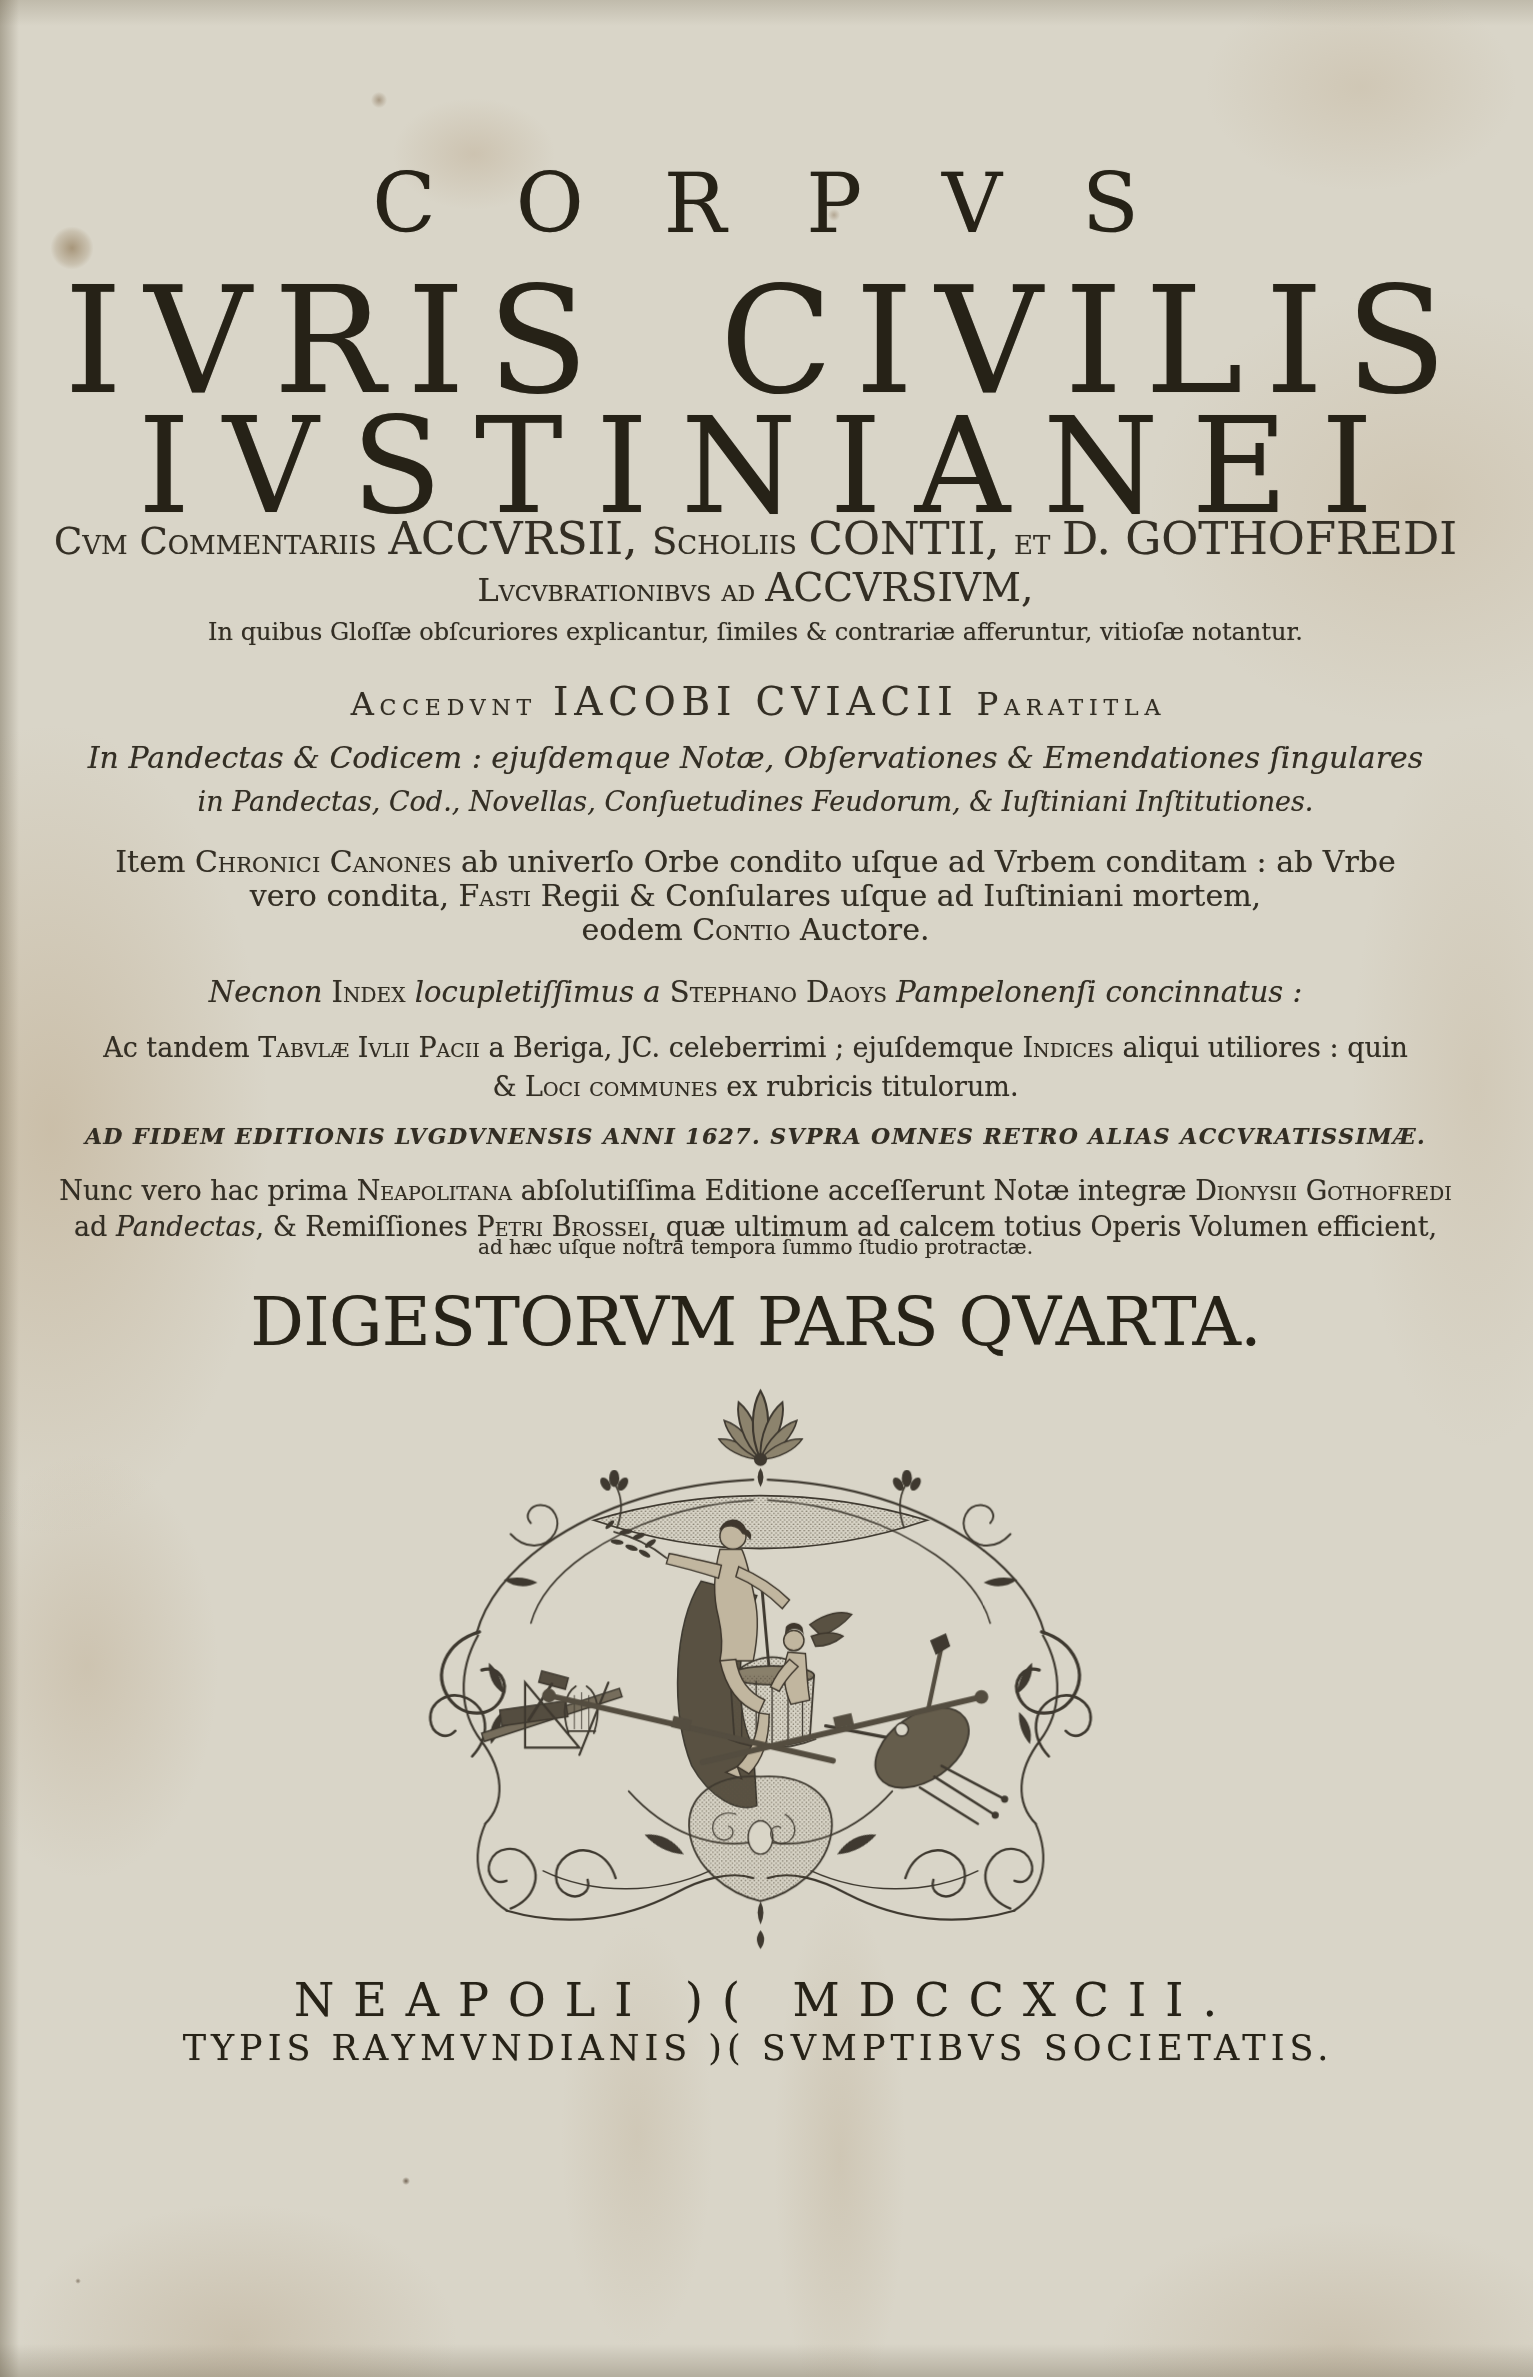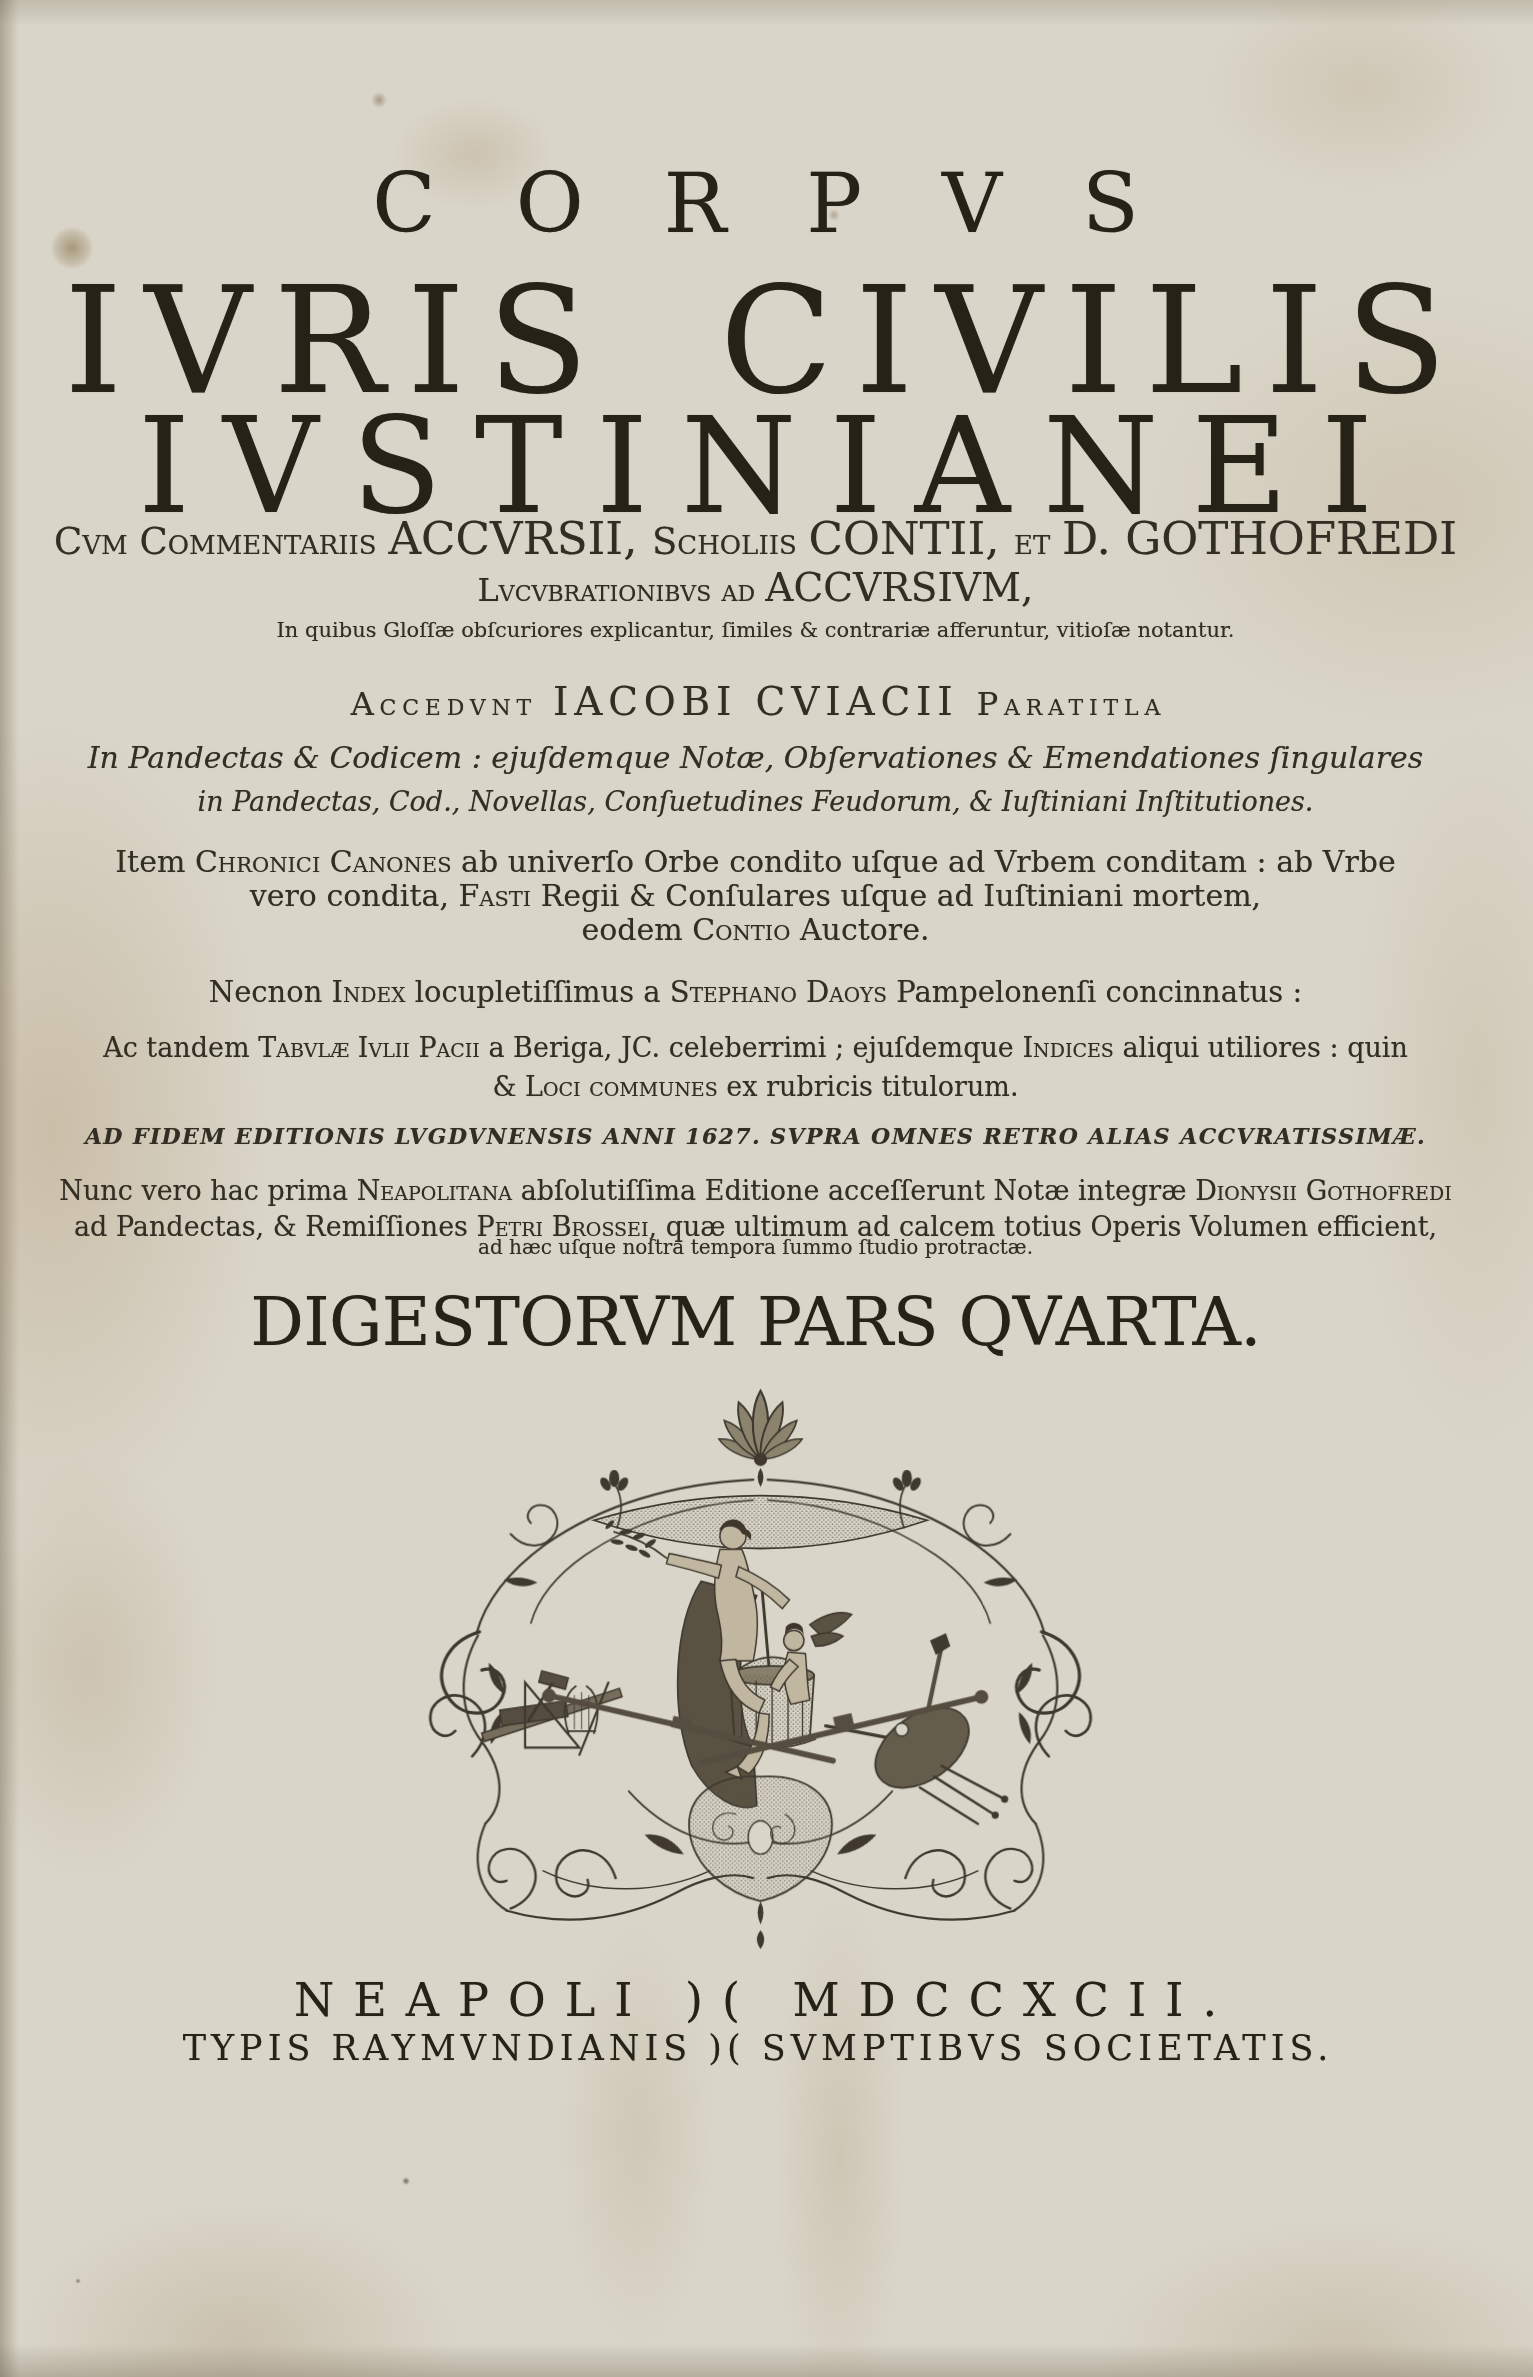--- a/index.html
+++ b/index.html
@@ -27,30 +27,30 @@
       linear-gradient(270deg, rgba(94,84,62,.28), rgba(94,84,62,0) 19px),
       linear-gradient(0deg, rgba(94,84,62,.30), rgba(94,84,62,0) 33px),
       linear-gradient(180deg, rgba(104,94,70,.22), rgba(104,94,70,0) 26px);
     padding-left: 18px;
   }
   .tb{
     position:absolute;left:0;right:41px;text-align:center;white-space:nowrap;
     line-height:1;text-shadow:0 0 0.7px rgba(46,42,33,.45);
   }
   .sc{font-variant:small-caps;}
-  .it{}
+  .it{font-style:italic;}
   .lg{font-size:1.22em;}
   .titleink{color:#262217;}
   
   .t-corpus   {top:162px;font-size:83px;letter-spacing:80px;text-indent:80px;}
   .t-iuris    {top:267px;font-size:148px;letter-spacing:22px;word-spacing:40px;text-indent:22px;}
   .t-iust     {top:400px;font-size:132px;letter-spacing:33px;text-indent:33px;}
   .l-comm1    {top:516px;font-size:37px;}
   .l-comm2    {top:568px;font-size:32px;}
-  .l-quibus   {top:620px;font-size:21px;}
+  .l-quibus   {top:620px;font-size:24px;}
   .l-acced    {top:682px;font-size:32px;letter-spacing:5.8px;text-indent:5.8px;}
   .l-pand1    {top:743px;font-size:30px;font-style:italic;}
   .l-pand2    {top:788px;font-size:27px;font-style:italic;}
   .l-item1    {top:847px;font-size:30px;}
   .l-item2    {top:881px;font-size:30px;}
   .l-item3    {top:915px;font-size:30px;}
   .l-necnon   {top:978px;font-size:29px;}
   .l-tab1     {top:1034px;font-size:27px;}
   .l-tab2     {top:1073px;font-size:27px;}
   .l-adfidem  {top:1125px;font-size:22px;font-style:italic;letter-spacing:1.4px;font-weight:bold;}

